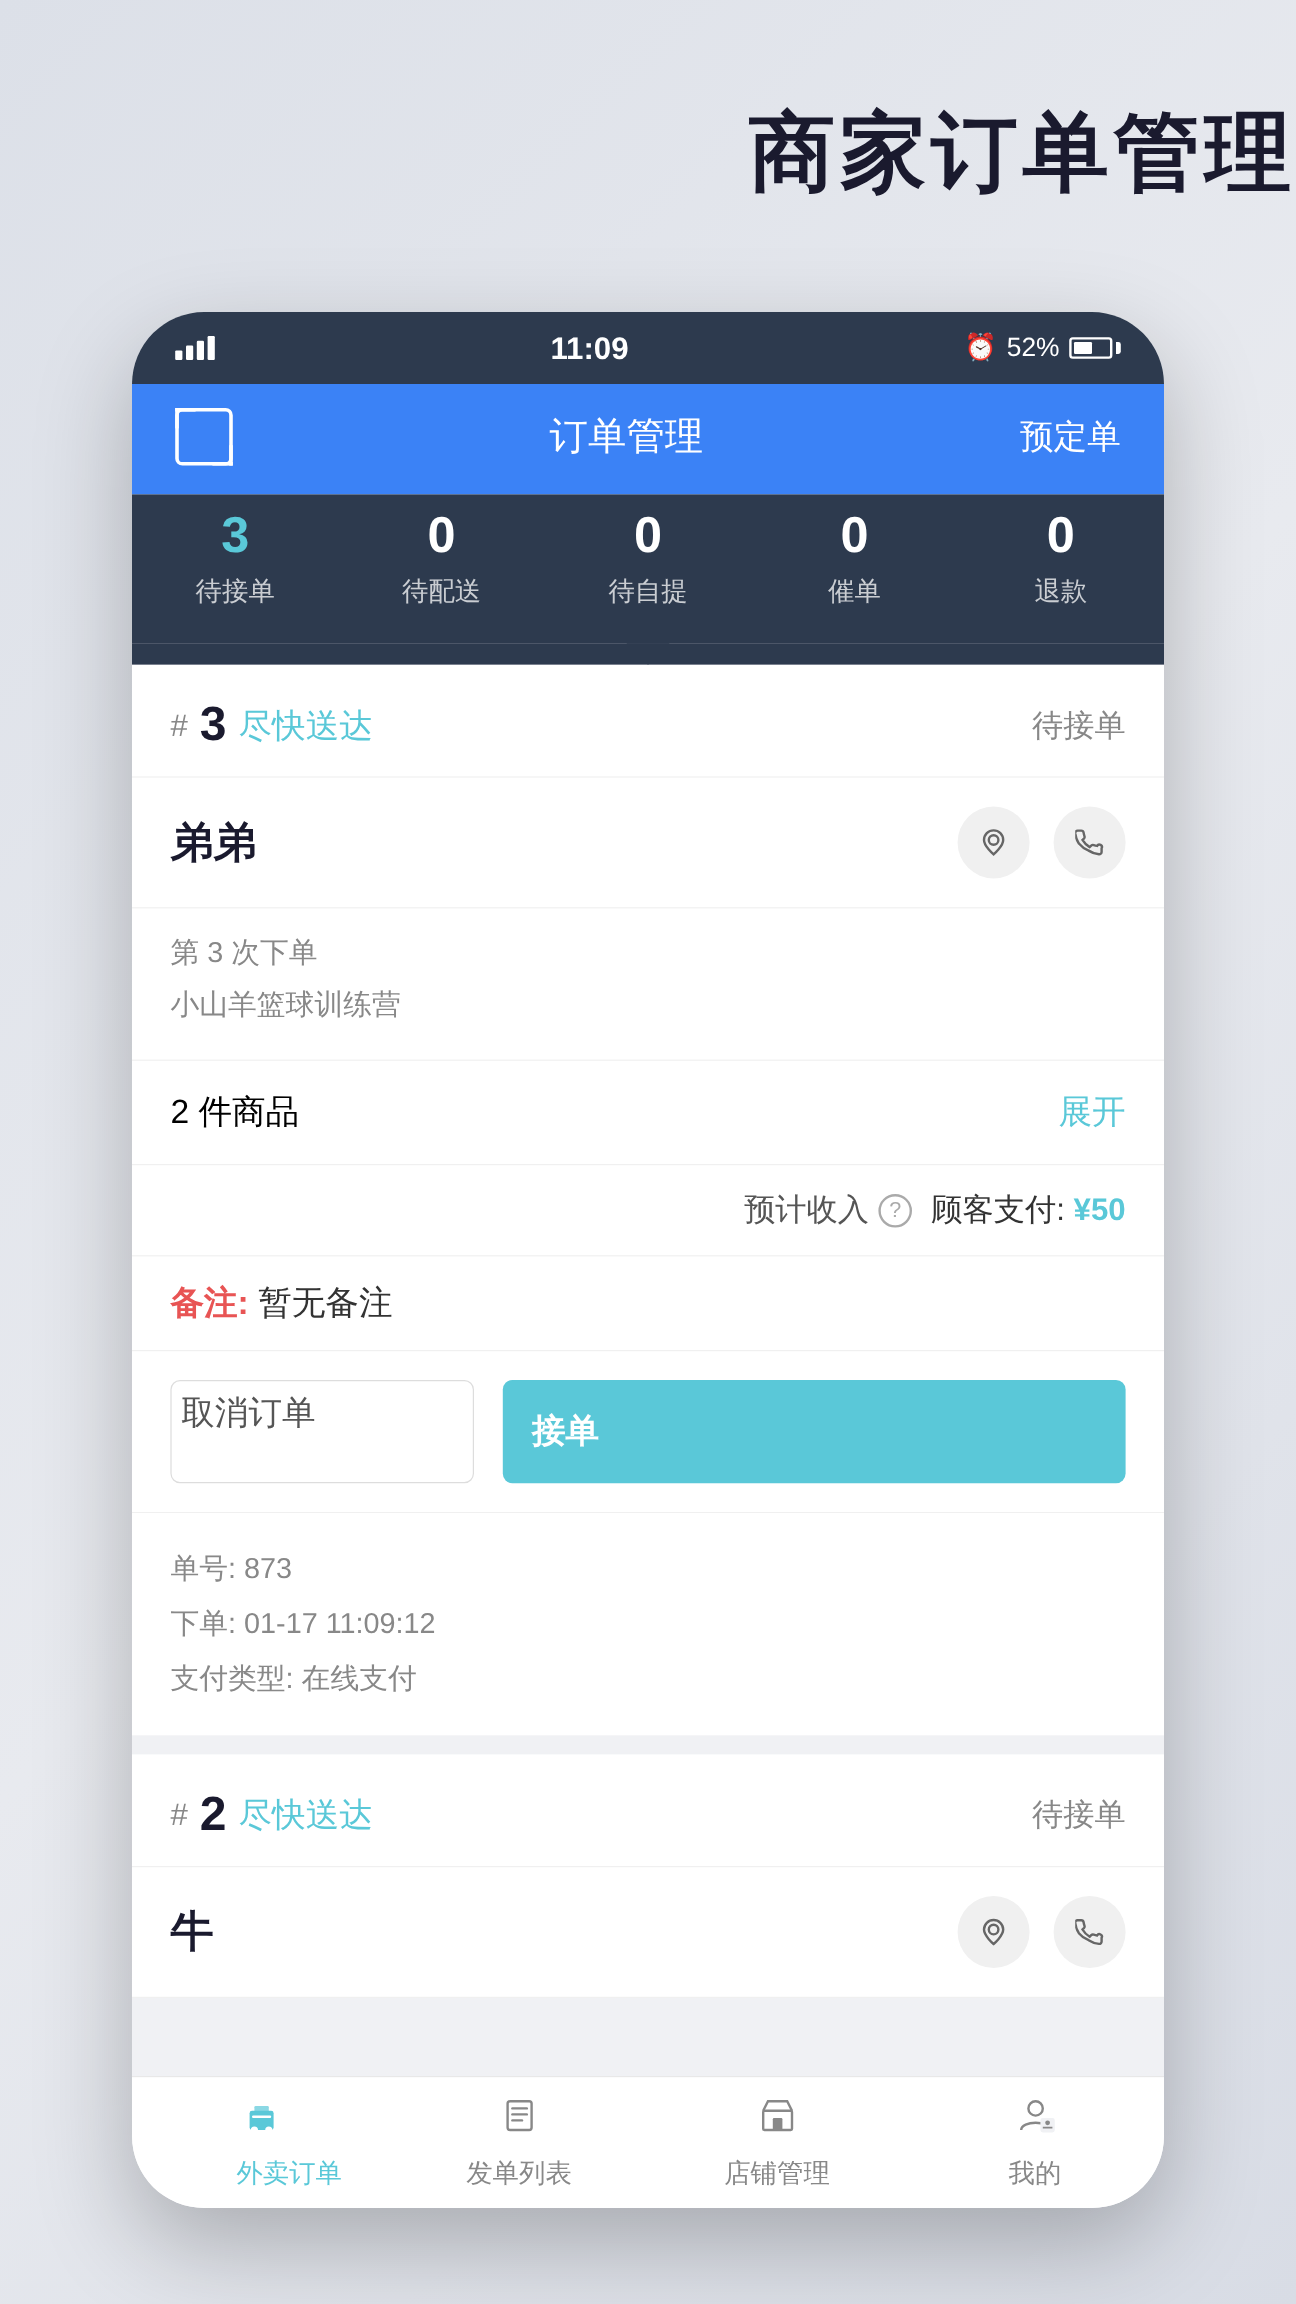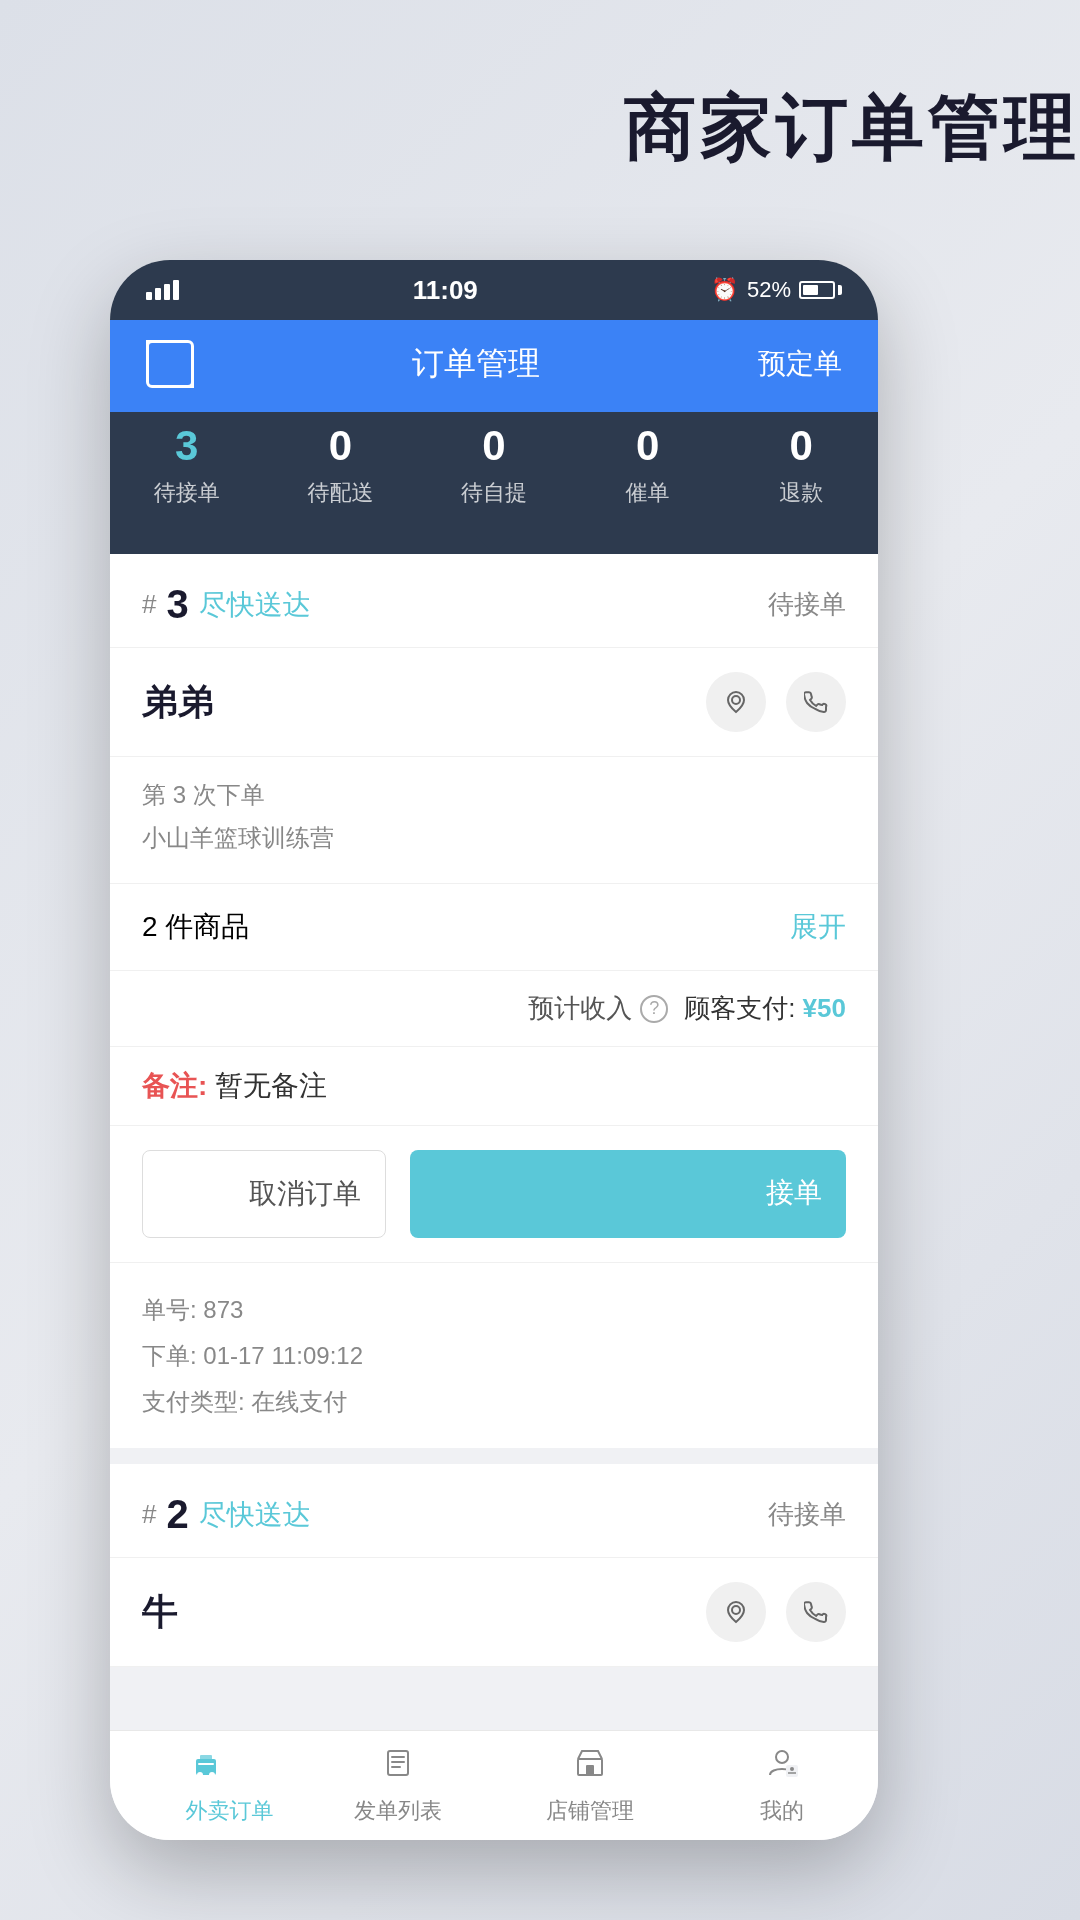--- a/index.html
+++ b/index.html
@@ -28,21 +28,21 @@
       font-size: 72px;
       font-weight: 700;
       color: #1a1a2e;
       letter-spacing: 4px;
     }
 
     .phone-frame {
       position: absolute;
       top: 260px;
       left: 110px;
-      width: 768px;
+      width: 860px;
       height: 1580px;
       background: #f2f3f5;
       border-radius: 60px;
       box-shadow: 0 30px 80px rgba(0,0,0,0.25);
       overflow: hidden;
     }
 
     
     .status-bar {
       background: #2d3a4e;
@@ -329,38 +329,38 @@
     
     .action-row {
       display: flex;
       padding: 24px 32px;
       gap: 24px;
       border-bottom: 1px solid #f0f0f0;
     }
 
     .btn-cancel {
       flex: 1;
-      padding: 24px;
+      padding: 8px;
       border: 1px solid #ddd;
       border-radius: 8px;
       background: white;
       font-size: 28px;
       color: #555;
-      text-align: right;
+      text-align: left;
     }
 
     .btn-accept {
       flex: 2;
       padding: 24px;
       border-radius: 8px;
       background: #5ac8d8;
       font-size: 28px;
       color: white;
-      text-align: right;
-      font-weight: 400;
+      text-align: left;
+      font-weight: 700;
     }
 
     
     .order-details {
       padding: 24px 32px;
       background: white;
     }
 
     .detail-line {
       font-size: 24px;

